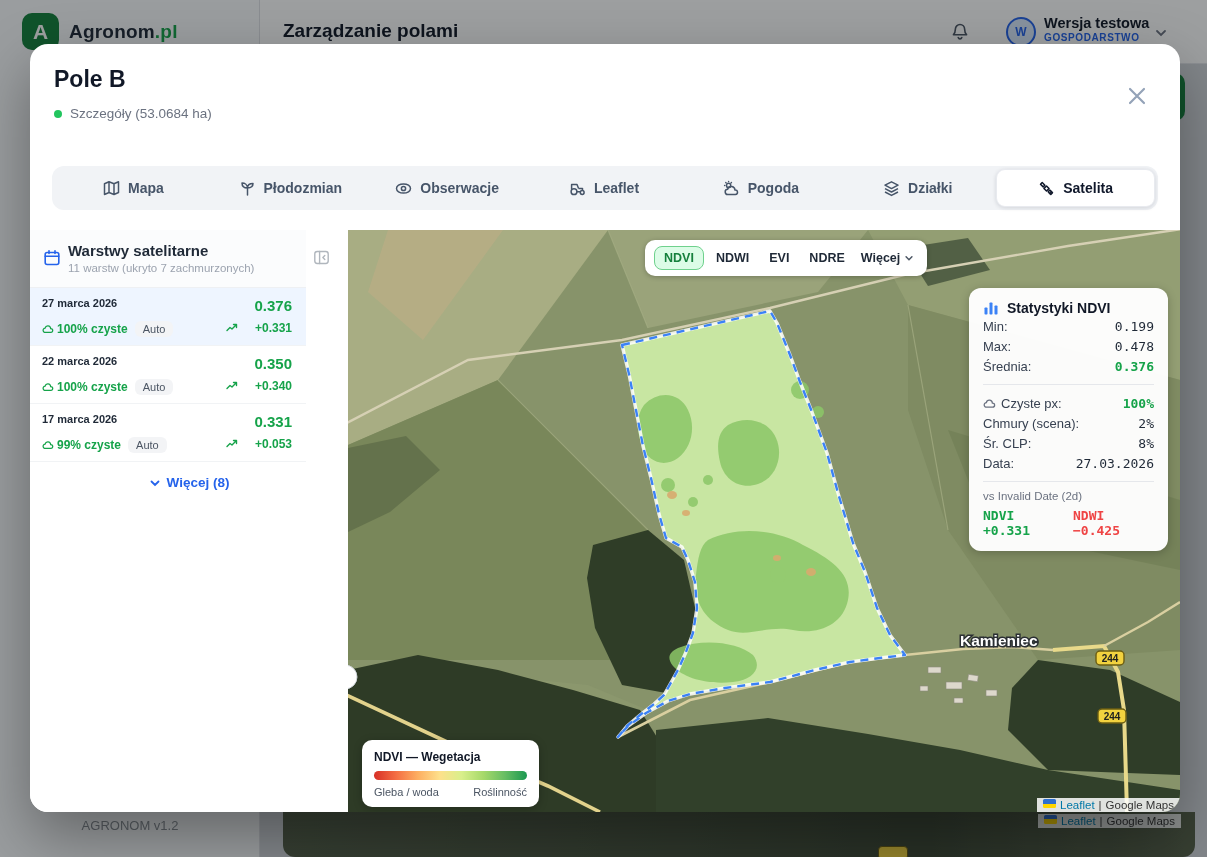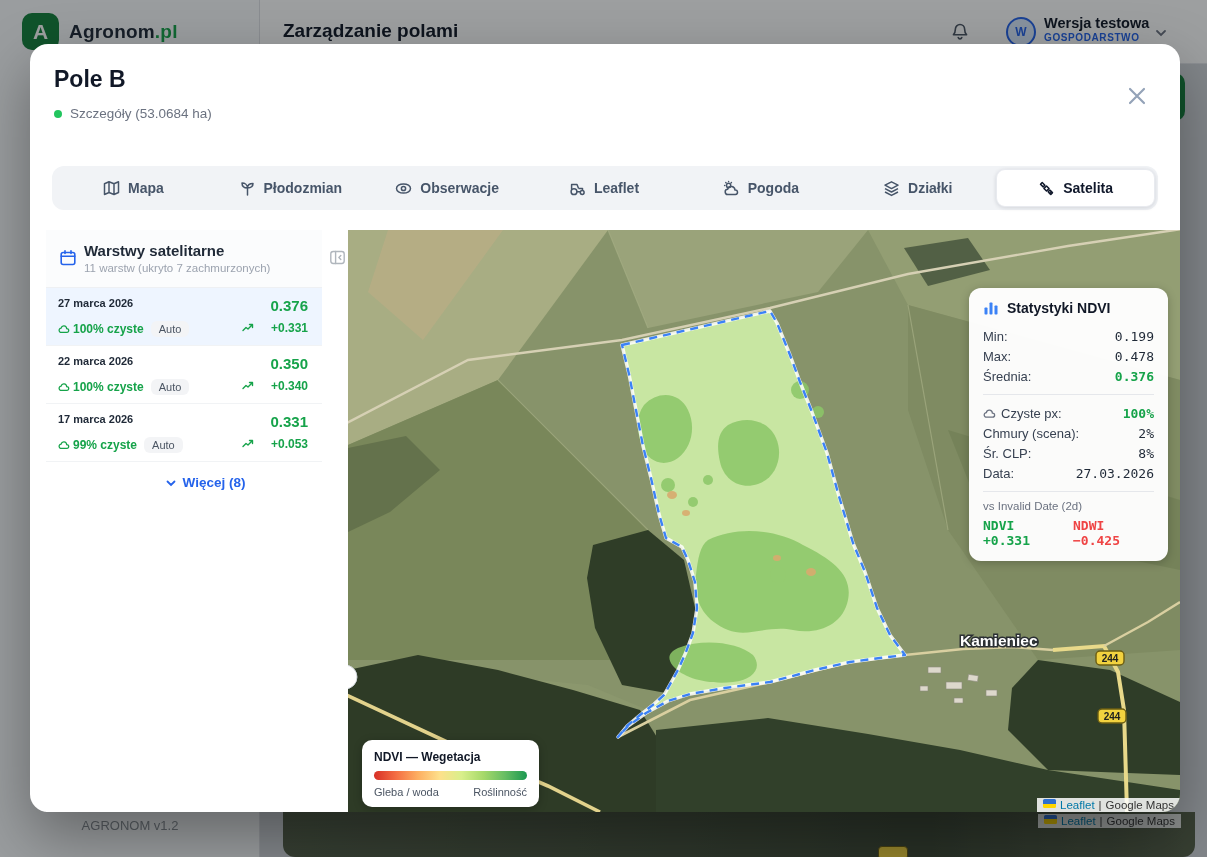--- a/index.html
+++ b/index.html
@@ -51,21 +51,21 @@
   .m-close{position:absolute;left:1093px;top:38px;width:28px;height:28px;color:#94a3b8;cursor:pointer;}
   
   .tabbar{position:absolute;left:22px;top:122px;width:1106px;height:44px;background:#f1f3f6;
           border-radius:12px;display:flex;padding:3px;}
   .tab{flex:1;display:flex;align-items:center;justify-content:center;gap:8px;
        font-size:14px;font-weight:600;color:#475569;border-radius:9px;}
   .tab svg{flex:none;}
   .tab.active{background:#fff;color:#0f172a;box-shadow:0 1px 4px rgba(15,23,42,.14);
               border:1px solid #e8eaef;}
   
-  .panel{position:absolute;left:0;top:186px;width:276px;height:582px;background:#fff;margin-left:16px;}
+  .panel{position:absolute;left:0;top:186px;width:276px;height:582px;background:#fff;}
   .panel-head{position:relative;height:58px;background:#fbfcfd;border-bottom:1px solid #eef0f3;}
   .panel-head .cal{position:absolute;left:13px;top:19px;color:#2563eb;}
   .ph-title{position:absolute;left:38px;top:12px;font-size:15px;font-weight:700;color:#1f2937;}
   .ph-sub{position:absolute;left:38px;top:32px;font-size:11.5px;color:#9ca3af;}
   .ph-collapse{position:absolute;left:283px;top:19px;color:#b0b6bd;}
   .layer{position:relative;height:58px;border-bottom:1px solid #f1f3f5;}
   .layer.sel{background:#eef5ff;}
   .l-date{position:absolute;left:12px;top:9px;font-size:11px;font-weight:600;color:#1f2937;}
   .l-meta{position:absolute;left:12px;top:33px;display:flex;align-items:center;gap:7px;}
   .l-clean{display:flex;align-items:center;gap:3px;font-size:12px;font-weight:600;color:#16a34a;}
@@ -78,21 +78,21 @@
   
   .map{position:absolute;left:318px;top:186px;width:832px;height:582px;overflow:hidden;background:#87936a;}
   .idx-bar{position:absolute;left:297px;top:10px;height:36px;background:#fff;border-radius:10px;
            box-shadow:0 1px 5px rgba(0,0,0,.25);display:flex;align-items:center;gap:4px;padding:0 9px;}
   .idx{font-size:12.5px;font-weight:700;color:#1f2937;padding:5px 8px;border-radius:8px;}
   .idx.active{background:#dcfce7;border:1.5px solid #6fd18d;color:#15803d;padding:4px 9px;}
   .idx-more{display:flex;align-items:center;gap:4px;font-size:12.5px;font-weight:700;color:#1f2937;padding:5px 4px;}
   
   .stats{position:absolute;left:621px;top:58px;width:199px;background:rgba(255,255,255,.97);
          border-radius:12px;box-shadow:0 2px 10px rgba(0,0,0,.22);padding:12px 14px 13px;}
-  .s-head{display:flex;align-items:center;gap:8px;font-size:14px;font-weight:800;color:#111827;margin-bottom:10px;}
+  .s-head{display:flex;align-items:center;gap:8px;font-size:14px;font-weight:800;color:#111827;}
   .s-row{display:flex;justify-content:space-between;align-items:center;font-size:13px;color:#374151;
          padding:2.5px 0;}
   .s-row .lbl{display:flex;align-items:center;gap:5px;}
   .s-val{font-family:"DejaVu Sans Mono",monospace;font-size:13px;color:#1f2937;}
   .s-val.green{color:#16a34a;font-weight:700;}
   .s-div{height:1px;background:#e5e7eb;margin:8px 0;}
   .s-vs{font-size:11.5px;color:#6b7280;margin:2px 0 6px;}
   .s-deltas{font-family:"DejaVu Sans Mono",monospace;font-size:13px;font-weight:700;display:flex;gap:9px;}
   .s-deltas .pos{color:#16a34a;}
   .s-deltas .neg{color:#ef4444;}
@@ -373,20 +373,32 @@
         <g>
           <rect x="748" y="421" width="28" height="14" rx="4" fill="#f2d23f" stroke="#6b5d12" stroke-width="1.4"></rect>
           <text x="762" y="432" font-family="Liberation Sans, sans-serif" font-size="10" font-weight="bold" fill="#20221f" text-anchor="middle">244</text>
         </g>
         <g>
           <rect x="750" y="479" width="28" height="14" rx="4" fill="#f2d23f" stroke="#6b5d12" stroke-width="1.4"></rect>
           <text x="764" y="490" font-family="Liberation Sans, sans-serif" font-size="10" font-weight="bold" fill="#20221f" text-anchor="middle">244</text>
         </g>
       </svg>
 
+      <div class="idx-bar">
+        <div class="idx active">NDVI</div>
+        <div class="idx">NDWI</div>
+        <div class="idx">EVI</div>
+        <div class="idx">NDRE</div>
+        <div class="idx-more">
+          <span>Więcej</span>
+          <svg width="10" height="10" viewBox="0 0 12 12" fill="none" stroke="#4b5563" stroke-width="1.8" stroke-linecap="round">
+              <path d="M2.5,4.5 L6,8 L9.5,4.5"></path>
+            </svg>
+        </div>
+      </div>
 
       <div class="stats">
         <div class="s-head">
           <svg width="16" height="16" viewBox="0 0 16 16">
               <rect x="1.5" y="7.5" width="3" height="7" rx=".8" fill="#3b82f6"></rect>
               <rect x="6.5" y="2.5" width="3" height="12" rx=".8" fill="#3b82f6"></rect>
               <rect x="11.5" y="5.5" width="3" height="9" rx=".8" fill="#3b82f6"></rect>
             </svg>
           <span>Statystyki NDVI</span>
         </div>

